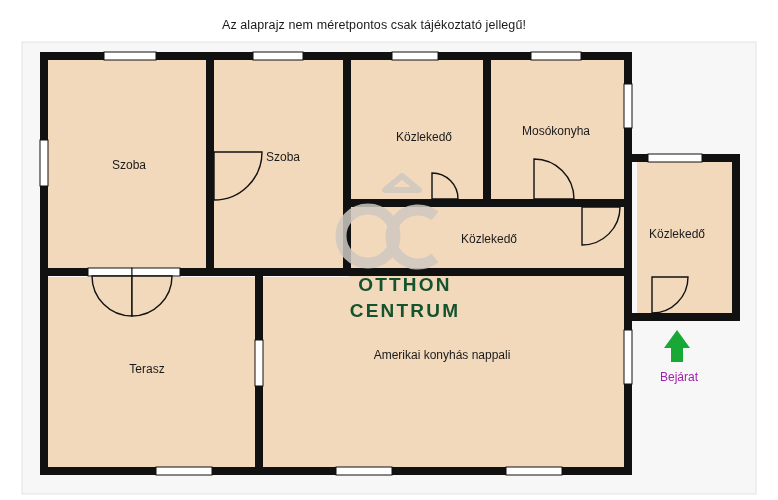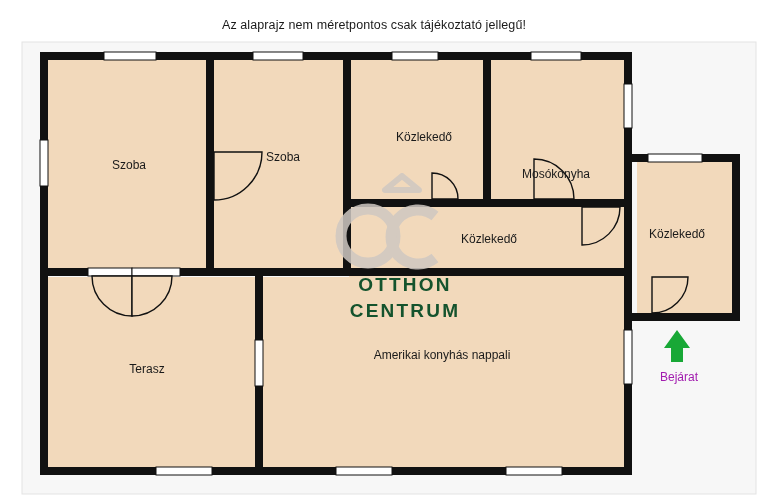--- a/index.html
+++ b/index.html
@@ -177,21 +177,21 @@
   </svg>
 
   <div id="watermark">
     <div class="wm-text" id="wm-otthon">OTTHON</div>
     <div class="wm-text" id="wm-centrum">CENTRUM</div>
   </div>
 
   <div class="room-label" style="left:129px; top:165px;">Szoba</div>
   <div class="room-label" style="left:283px; top:157px;">Szoba</div>
   <div class="room-label" style="left:424px; top:137px;">Közlekedő</div>
-  <div class="room-label" style="left:556px; top:131px;margin-top:43px;">Mosókonyha</div>
+  <div class="room-label" style="left:556px; top:131px;">Mosókonyha</div>
   <div class="room-label" style="left:489px; top:239px;">Közlekedő</div>
   <div class="room-label" style="left:677px; top:234px;">Közlekedő</div>
   <div class="room-label" style="left:147px; top:369px;">Terasz</div>
   <div class="room-label" style="left:442px; top:355px;">Amerikai konyhás nappali</div>
 
   <div class="entry-label" style="left:679px; top:377px;">Bejárat</div>
 
 </div>
 
 </body></html>

